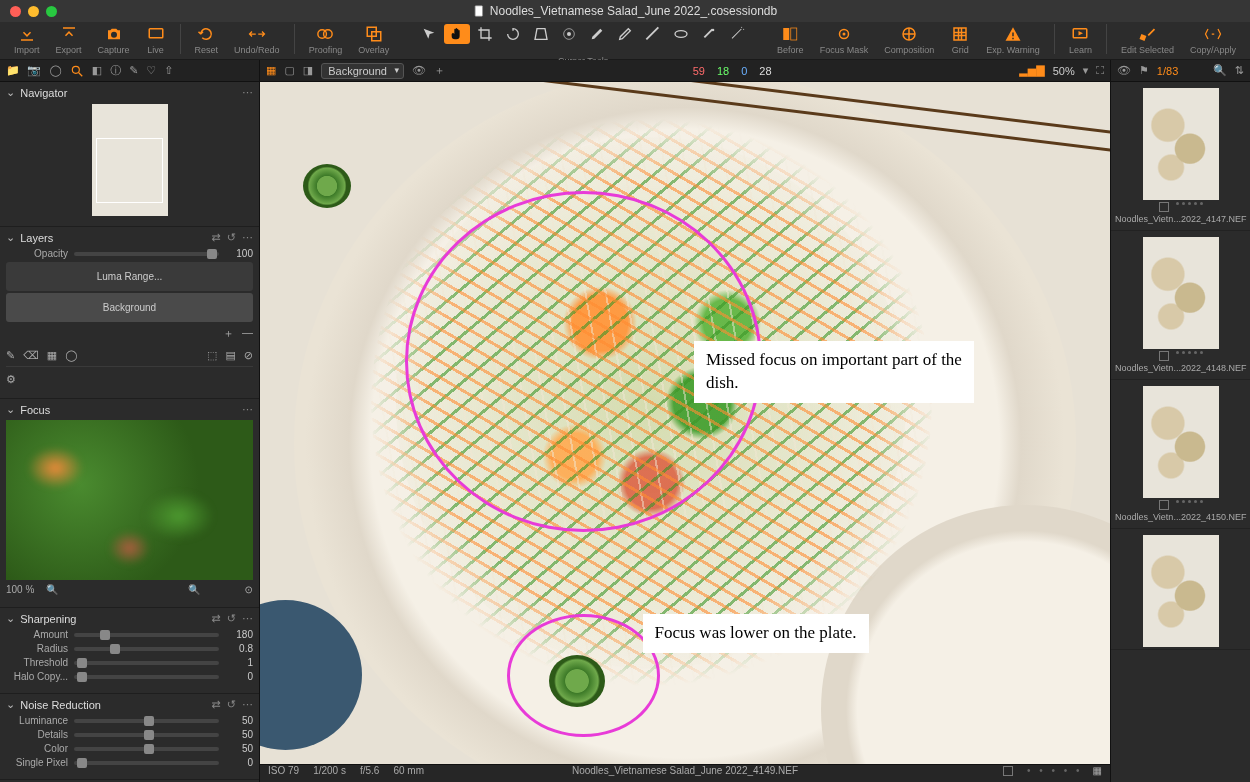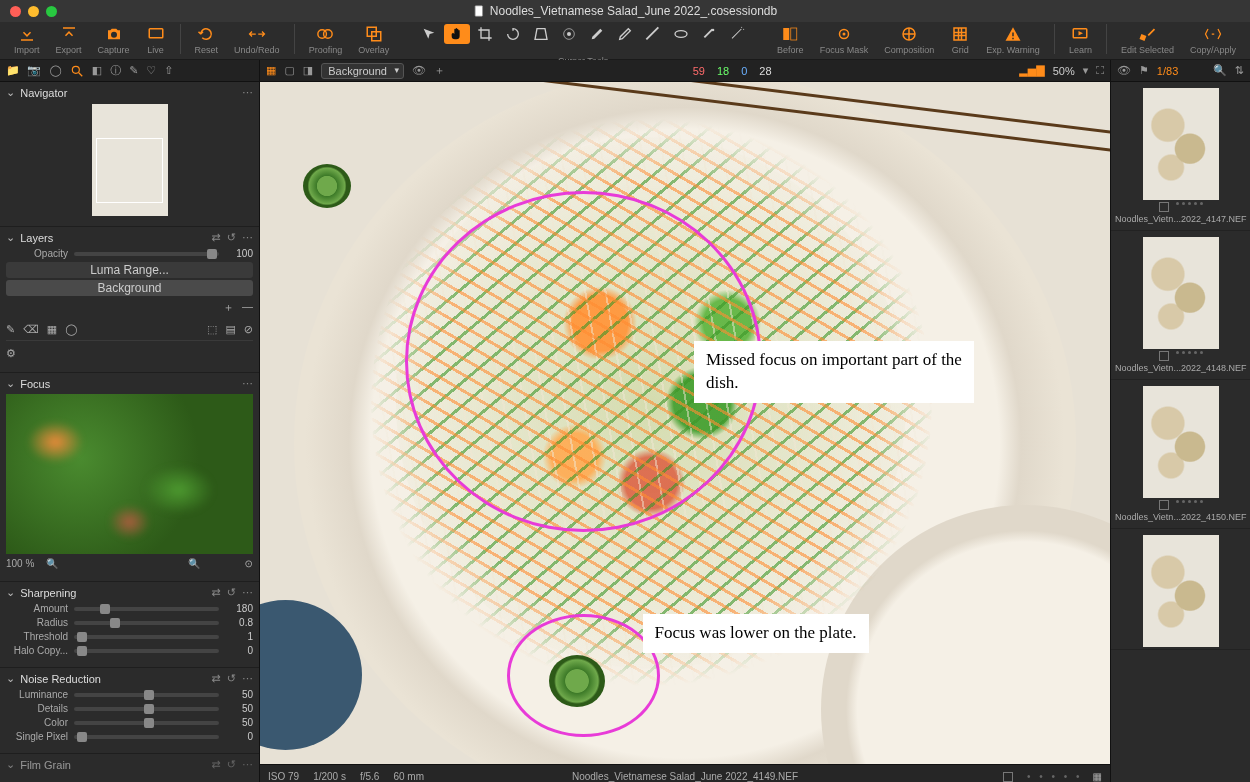--- a/index.html
+++ b/index.html
@@ -48,21 +48,21 @@
 .panel .hd { display: flex; align-items: center; gap: 5px; font-size: 11px; color: #ddd; margin-bottom: 4px; }
 .panel .hd .disclose { cursor:pointer; color:#bbb; }
 .panel .hd .tools { margin-left: auto; display: flex; gap: 6px; color: #888; }
 .nav-thumb { width: 76px; height: 112px; margin: 5px auto 2px; background: #e8e4da; position: relative; }
 .nav-thumb .sel { position: absolute; left: 6%; top: 30%; width: 88%; height: 58%; border: 1px solid #fff; }
 .row2 { display: flex; align-items: center; gap: 6px; font-size: 10px; color: #aaa; margin: 3px 0; }
 .row2 .lbl { width: 62px; text-align: right; }
 .row2 .slider { flex: 1; height: 4px; background: #444; border-radius: 2px; position: relative; }
 .row2 .slider .knob { position: absolute; top: -3px; width: 10px; height: 10px; background: #888; border-radius: 2px; }
 .row2 .val { width: 28px; text-align: right; color: #ccc; }
-.layer-item { background: #3a3a3a; border-radius: 3px; padding: 1px 6px; font-size: 12px; color: #ccc; margin-top: 2px; text-align: center; }
+.layer-item { background: #3a3a3a; border-radius: 3px; padding: 9px 6px; font-size: 10px; color: #ccc; margin-top: 2px; text-align: center; }
 .layer-item.sel { background: #4a4a4a; }
 .toolrow { display:flex; gap:8px; justify-content:flex-end; color:#aaa; padding:4px 0;}
 .focus-img { width: 100%; height: 160px; background: radial-gradient(circle at 30% 40%, #4a8b2f, #2d5a18 60%), linear-gradient(#c97b3a,#d8915a); position:relative; overflow:hidden;}
 .focus-img::before{content:"";position:absolute;inset:0;background:
   radial-gradient(ellipse 40px 30px at 20% 30%, rgba(255,140,60,.9), transparent 70%),
   radial-gradient(ellipse 50px 35px at 70% 60%, rgba(80,160,50,.9), transparent 70%),
   radial-gradient(ellipse 30px 25px at 50% 80%, rgba(200,90,70,.8), transparent 70%);
   filter:blur(3px);}
 .zoomrow { display:flex; align-items:center; gap:12px; padding:4px 0; color:#aaa; font-size:10px;}
 .zoomrow .slider{flex:1;}
@@ -95,21 +95,21 @@
 .plate2 { position:absolute; right:-14%; bottom:-22%; width:48%; height:60%; border-radius:50%; background: radial-gradient(circle at 50% 50%, #f5f0e6 58%, #e0d8ca 62%);}
 .bowl { position:absolute; left:-6%; bottom:2%; width:18%; height:22%; border-radius:50%; background:#3a5870;}
 
 .annot { position:absolute; border:3px solid #e83bd8; border-radius:50%; pointer-events:none;}
 .annot.big { left:17%; top:16%; width:42%; height:50%;}
 .annot.sm  { left:29%; top:78%; width:18%; height:18%;}
 .note { position:absolute; background:#fff; color:#000; font-family: Georgia, "Times New Roman", serif; font-size:17px; padding:8px 12px; line-height:1.35; max-width:280px;}
 .note.n1 { right:16%; top:38%; }
 .note.n2 { left:45%; top:78%; }
 
-.statbar { height:18px; background:#262626; display:flex; align-items:flex-end; padding:0 8px; gap:14px; font-size:10px; color:#aaa; border-top:1px solid #111;}
+.statbar { height:18px; background:#262626; display:flex; align-items:flex-start; padding:0 8px; gap:14px; font-size:10px; color:#aaa; border-top:1px solid #111;}
 .statbar .fname { position:absolute; left:50%; transform:translateX(-50%);}
 .statbar .right { margin-left:auto; display:flex; gap:10px; align-items:center;}
 
 
 .thumb { width:76px; height:112px; background:#e8e4da; margin:6px auto 2px; position:relative;}
 .thumb .inner{position:absolute; inset:8%; background:
   radial-gradient(circle at 30% 30%, #d8c9a8 20%, transparent 22%),
   radial-gradient(circle at 65% 55%, #c9b98f 22%, transparent 24%),
   radial-gradient(circle at 35% 75%, #d8c9a8 15%, transparent 17%);}
 .thumb.sel { outline:2px solid #e83bd8; outline-offset:-1px;}

